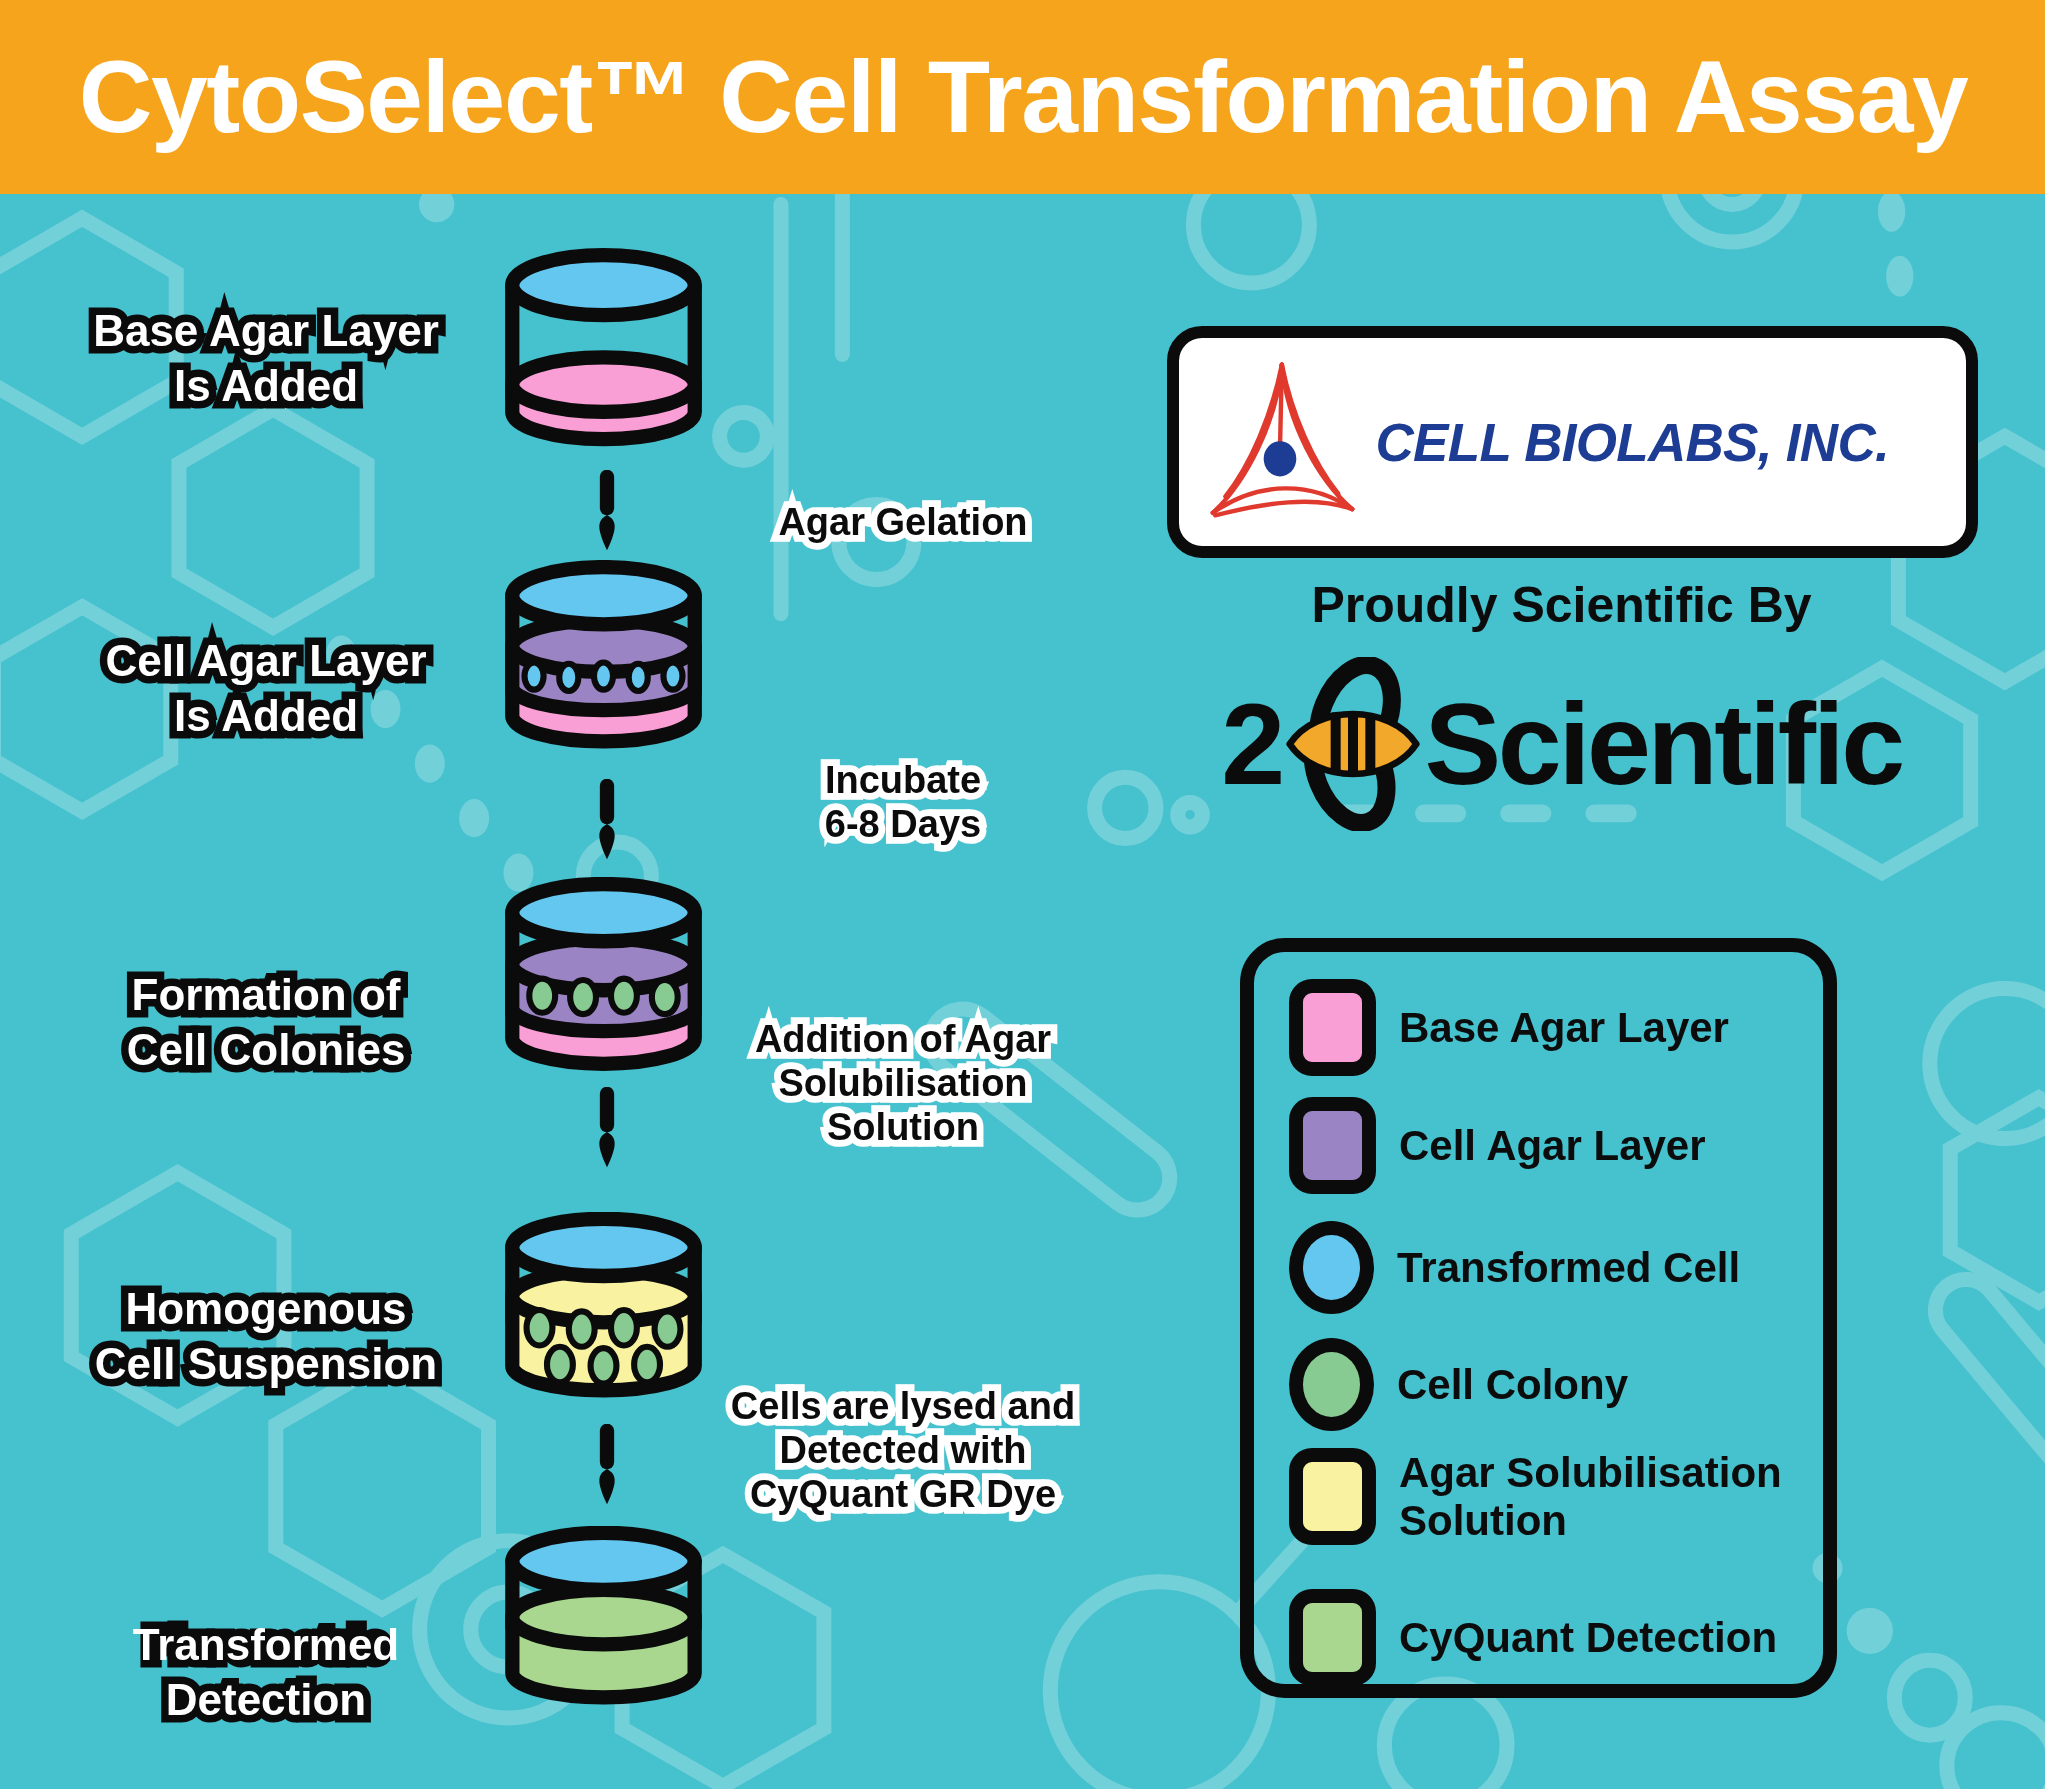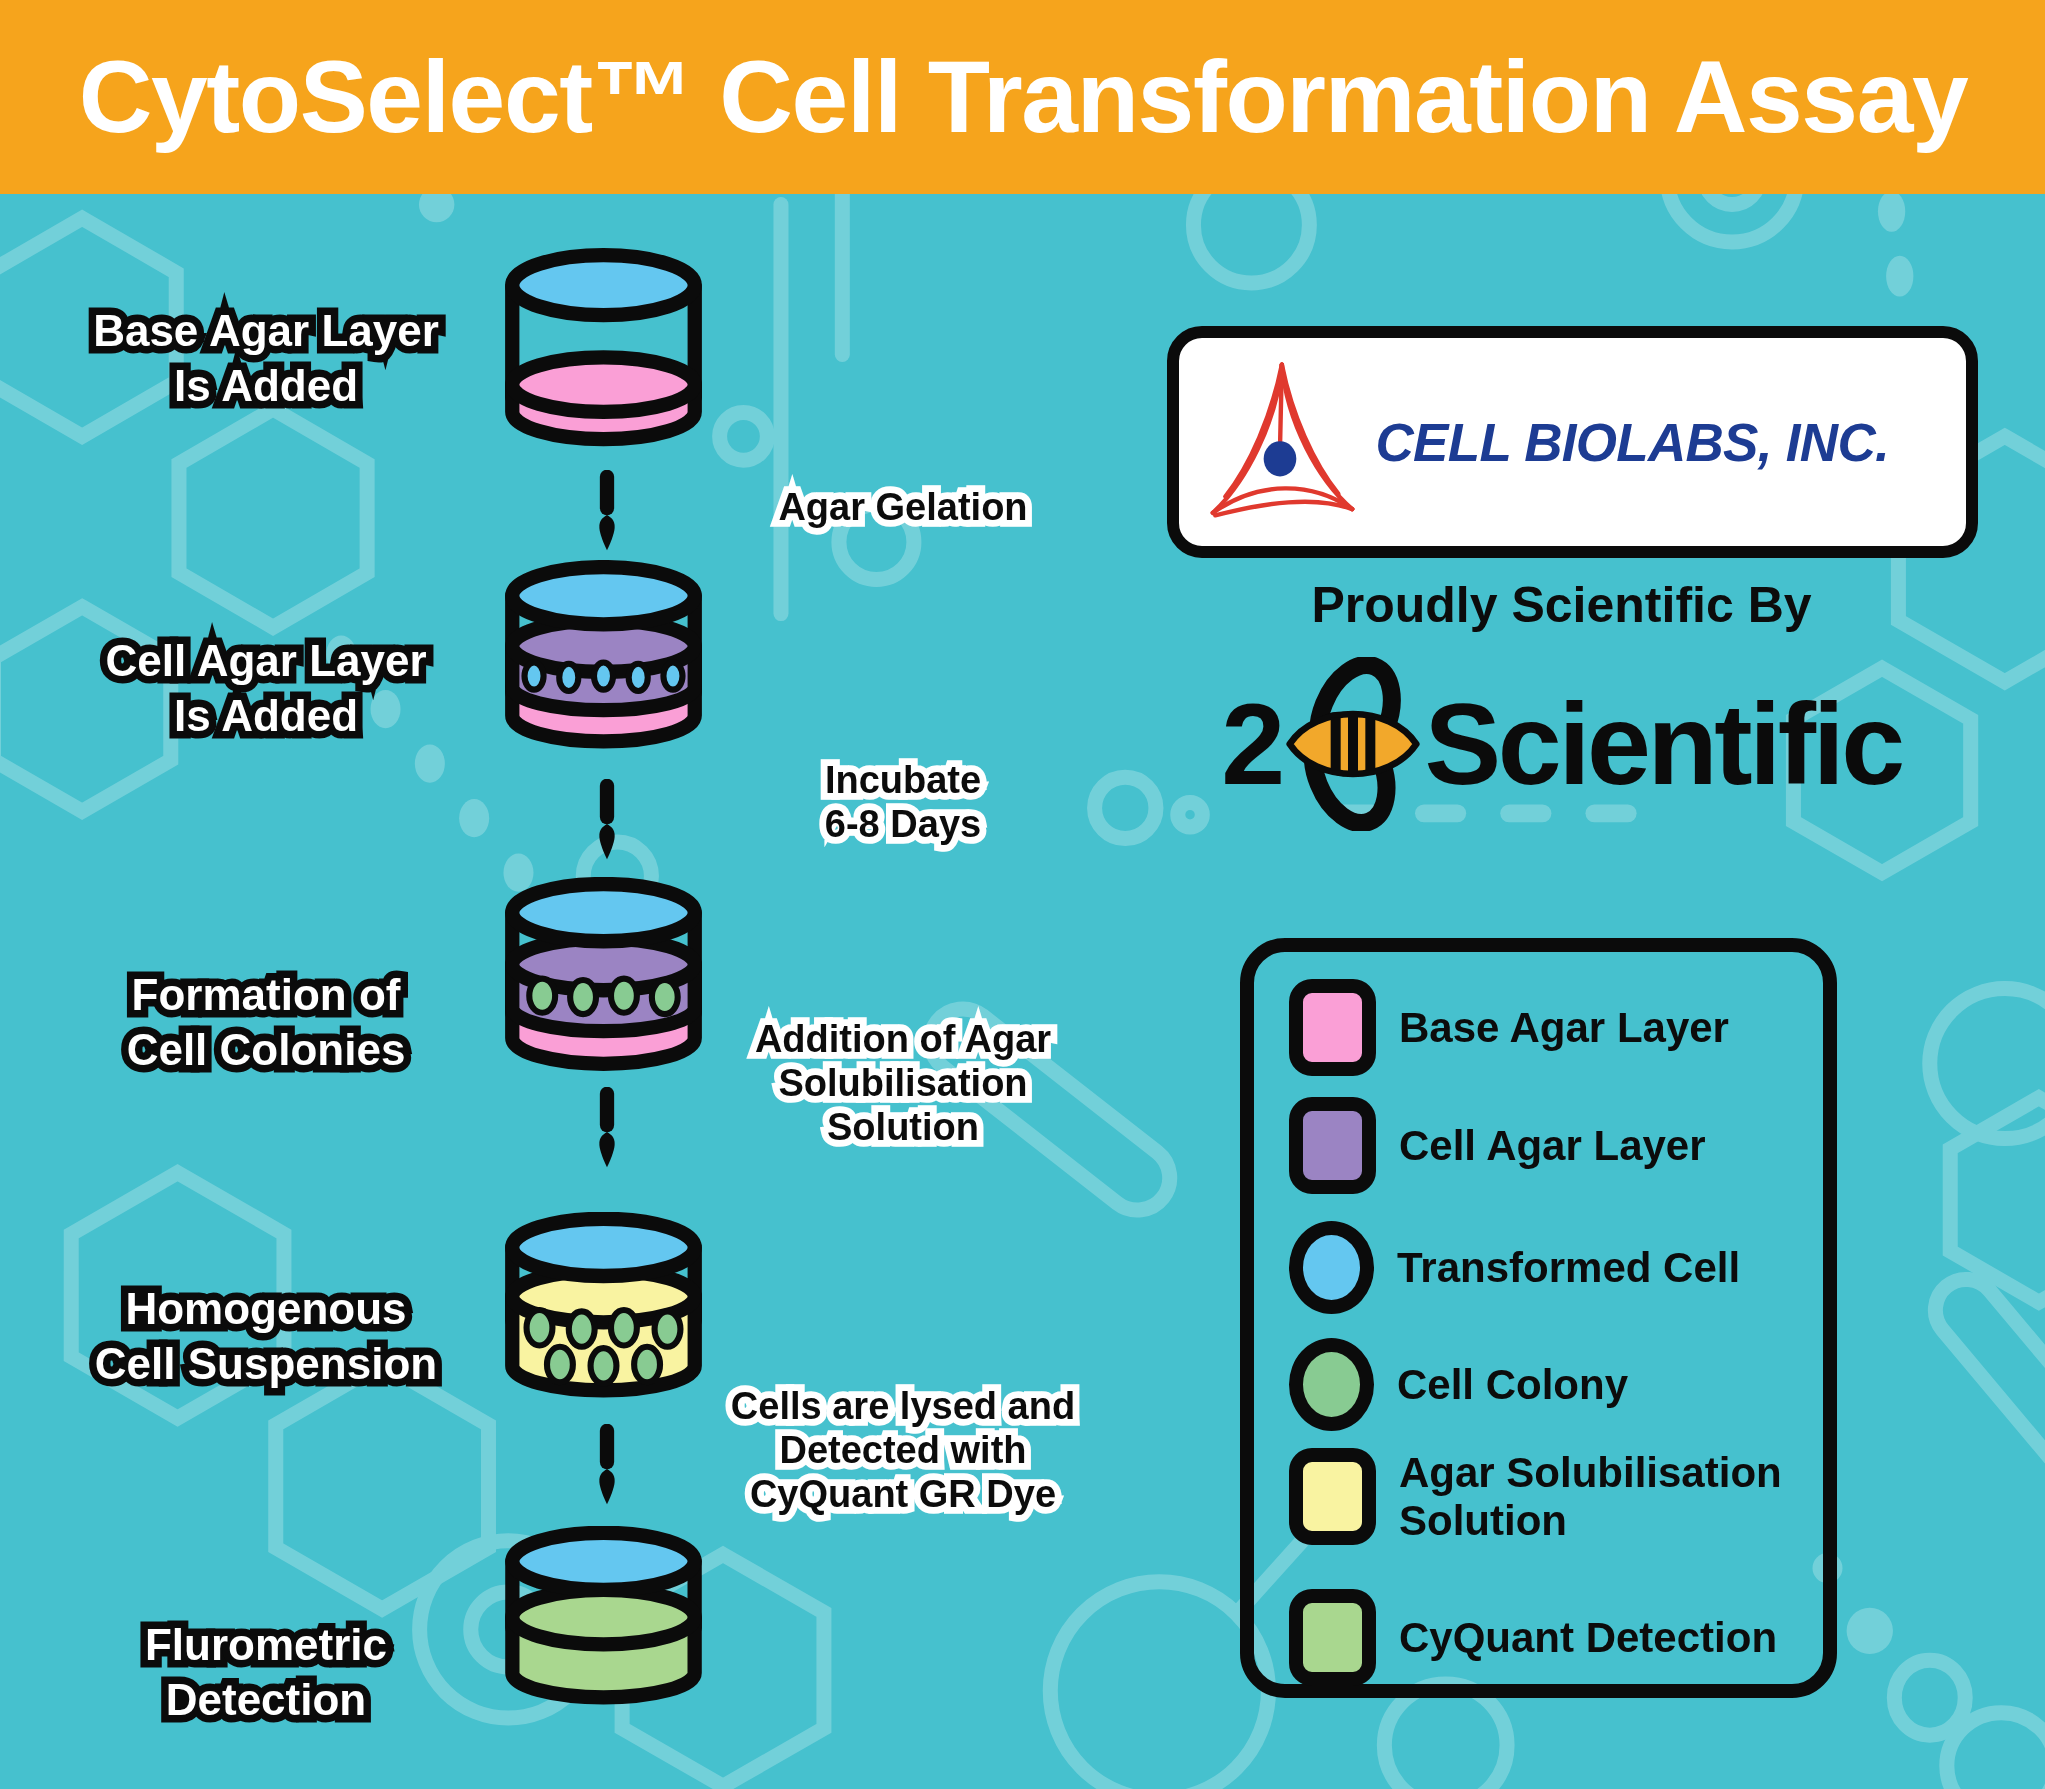--- a/index.html
+++ b/index.html
@@ -130,25 +130,25 @@
   </div>
   <div class="txt left-label" style="top:967px">
     <span class="ol" data-text="Formation of">Formation of</span>
     <span class="ol" data-text="Cell Colonies">Cell Colonies</span>
   </div>
   <div class="txt left-label" style="top:1281px">
     <span class="ol" data-text="Homogenous">Homogenous</span>
     <span class="ol" data-text="Cell Suspension">Cell Suspension</span>
   </div>
   <div class="txt left-label" style="top:1617px">
-    <span class="ol" data-text="Flurometric">Flurometric</span>
+    <span class="ol" data-text="Flurometric">Transformed</span>
     <span class="ol" data-text="Detection">Detection</span>
   </div>
 
-  <div class="txt mid-label" style="top:485px">
+  <div class="txt mid-label" style="top:500px">
     <span class="ol" data-text="Agar Gelation">Agar Gelation</span>
   </div>
   <div class="txt mid-label" style="top:758px">
     <span class="ol" data-text="Incubate">Incubate</span>
     <span class="ol" data-text="6-8 Days">6-8 Days</span>
   </div>
   <div class="txt mid-label" style="top:1017px">
     <span class="ol" data-text="Addition of Agar">Addition of Agar</span>
     <span class="ol" data-text="Solubilisation">Solubilisation</span>
     <span class="ol" data-text="Solution">Solution</span>

